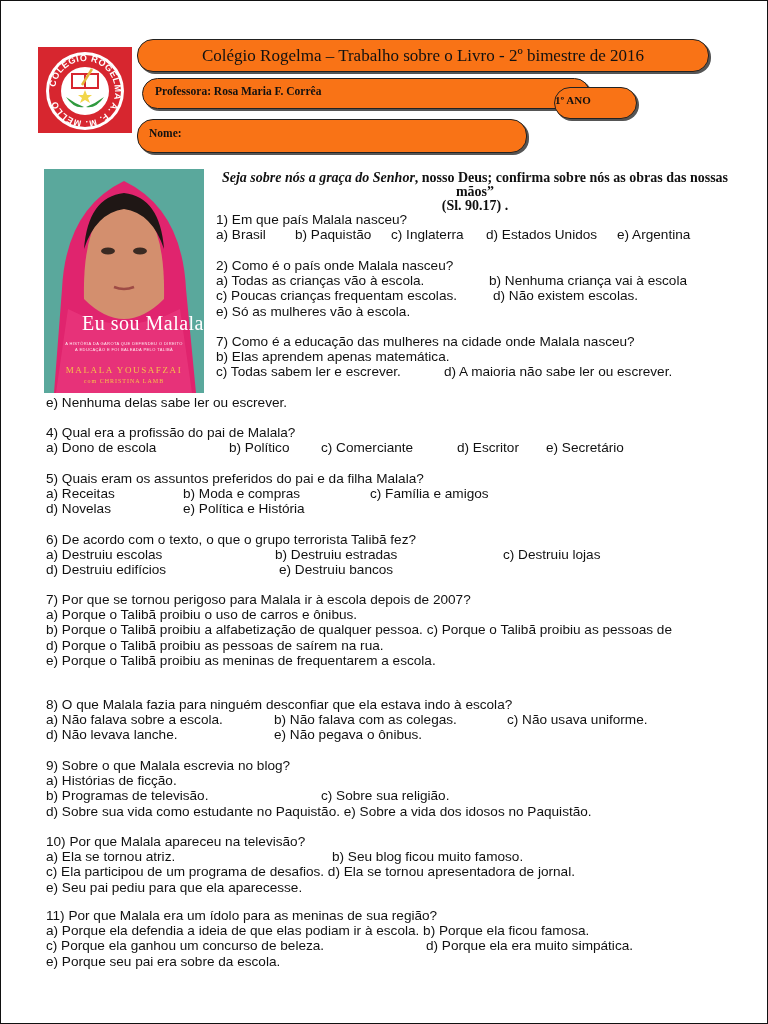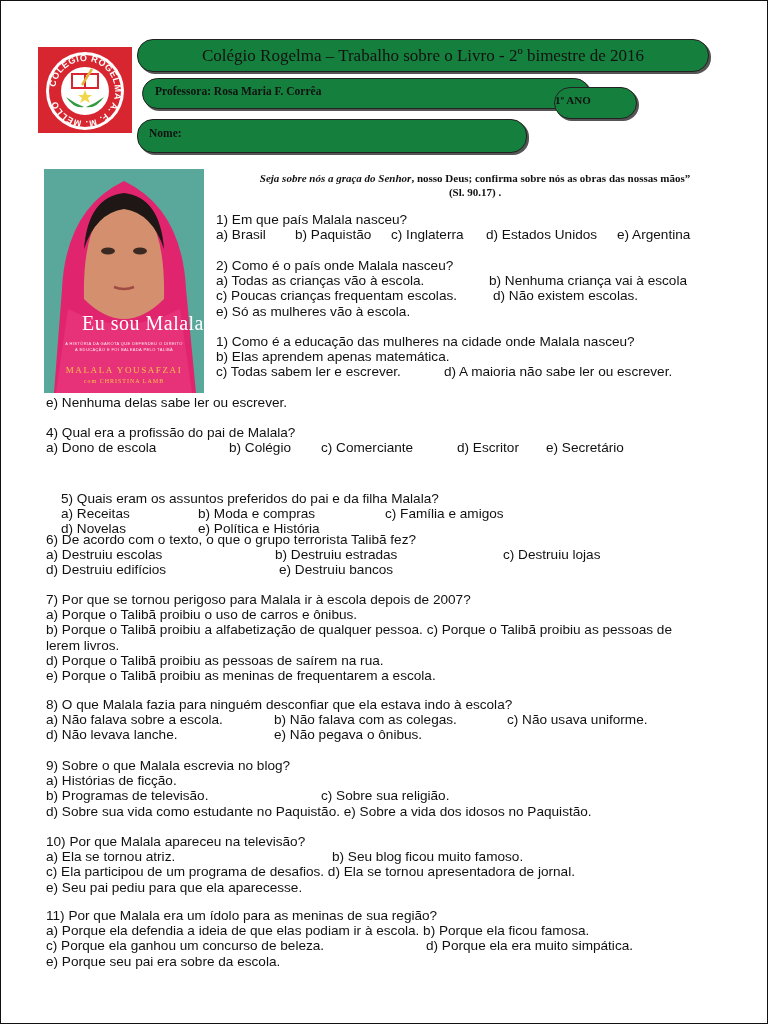--- a/index.html
+++ b/index.html
@@ -5,34 +5,34 @@
     * { box-sizing: border-box; margin: 0; padding: 0; }
     html, body { width: 768px; height: 1024px; background: #fff; overflow: hidden; }
     body { position: relative; font-family: "Liberation Sans", sans-serif; color: #111; }
     .page-frame { position: absolute; left: 0; top: 0; width: 768px; height: 1024px; border: 1.5px solid #111; }
 
     
     .logo { position: absolute; left: 38px; top: 47px; width: 94px; height: 86px; background: #d7262f; }
     .logo svg { width: 94px; height: 86px; display: block; }
 
     
-    .hbox { position: absolute; background: #15803d; border: 1.3px solid #222; border-radius: 16px;
+    .hbox { position: absolute; background: #f97316; border: 1.3px solid #222; border-radius: 16px;
             box-shadow: 2px 2px 0 #555; font-family: "Liberation Serif", serif; }
     .title-box { left: 137px; top: 39px; width: 572px; height: 33px; text-align: center;
                  font-size: 17px; line-height: 31px; }
     .prof-box { left: 142px; top: 78px; width: 448px; height: 31px; font-size: 11.5px; font-weight: bold;
                 padding-left: 12px; line-height: 24px; }
     .ano-box { left: 554px; top: 87px; width: 83px; height: 32px; font-size: 11px; font-weight: bold;
                line-height: 24px; }
     .nome-box { left: 137px; top: 119px; width: 390px; height: 34px; font-size: 11.5px; font-weight: bold;
                 padding-left: 11px; line-height: 26px; }
 
     
     .verse { position: absolute; left: 210px; top: 171px; width: 530px; text-align: center;
-             font-family: "Liberation Serif", serif; font-size: 11px; font-weight: bold; line-height: 14px; }
+             font-family: "Liberation Serif", serif; font-size: 14px; font-weight: bold; line-height: 14px; }
     .verse .it { font-style: italic; }
 
     
     .cover { position: absolute; left: 44px; top: 169px; width: 160px; height: 224px; overflow: hidden;
              background: #5aa89c; }
     .cover svg { display: block; }
     .cover-title { position: absolute; left: 0; width: 160px; top: 143px; text-align: right;
                    font-family: "Liberation Serif", serif; color: #fff; font-size: 20px; letter-spacing: 0.5px; }
     .cover-sub { position: absolute; left: 6px; width: 148px; top: 172px; text-align: center;
                  color: #ffe9ef; font-size: 4px; line-height: 6px; letter-spacing: 0.4px; }
@@ -130,21 +130,21 @@
     <span style="left:0">c) Poucas crianças frequentam escolas.</span>
     <span style="left:277px">d) Não existem escolas.</span>
   </div>
   <div class="line">
       <span style="left:0">e) Só as mulheres vão à escola.</span>
     </div>
 </div>
 
 <div class="q" style="left:216px; top:334px; width:520px;">
   <div class="line">
-      <span style="left:0">1) Como é a educação das mulheres na cidade onde Malala nasceu?</span>
+      <span style="left:0">7) Como é a educação das mulheres na cidade onde Malala nasceu?</span>
     </div>
   <div class="line">
       <span style="left:0">b) Elas aprendem apenas matemática.</span>
     </div>
   <div class="line">
     <span style="left:0">c) Todas sabem ler e escrever.</span>
     <span style="left:228px">d) A maioria não sabe ler ou escrever.</span>
   </div>
 </div>
 <div class="q" style="left:46px; top:395px;">
@@ -152,28 +152,28 @@
       <span style="left:0">e) Nenhuma delas sabe ler ou escrever.</span>
     </div>
 </div>
 
 <div class="q" style="left:46px; top:425px; width:680px;">
   <div class="line">
       <span style="left:0">4) Qual era a profissão do pai de Malala?</span>
     </div>
   <div class="line">
     <span style="left:0">a) Dono de escola</span>
-    <span style="left:183px">b) Colégio</span>
+    <span style="left:183px">b) Político</span>
     <span style="left:275px">c) Comerciante</span>
     <span style="left:411px">d) Escritor</span>
     <span style="left:500px">e) Secretário</span>
   </div>
 </div>
 
-<div class="q" style="left:46px; top:491px; width:680px;margin-left:15px;">
+<div class="q" style="left:46px; top:471px; width:680px;">
   <div class="line">
       <span style="left:0">5) Quais eram os assuntos preferidos do pai e da filha Malala?</span>
     </div>
   <div class="line">
     <span style="left:0">a) Receitas</span>
     <span style="left:137px">b) Moda e compras</span>
     <span style="left:324px">c) Família e amigos</span>
   </div>
   <div class="line">
     <span style="left:0">d) Novelas</span>
@@ -200,23 +200,20 @@
   <div class="line">
       <span style="left:0">7) Por que se tornou perigoso para Malala ir à escola depois de 2007?</span>
     </div>
   <div class="line">
       <span style="left:0">a) Porque o Talibã proibiu o uso de carros e ônibus.</span>
     </div>
   <div class="line">
       <span style="left:0">b) Porque o Talibã proibiu a alfabetização de qualquer pessoa. c) Porque o Talibã proibiu as pessoas de</span>
     </div>
   <div class="line">
-      <span style="left:0">lerem livros.</span>
-    </div>
-  <div class="line">
       <span style="left:0">d) Porque o Talibã proibiu as pessoas de saírem na rua.</span>
     </div>
   <div class="line">
       <span style="left:0">e) Porque o Talibã proibiu as meninas de frequentarem a escola.</span>
     </div>
 </div>
 
 <div class="q" style="left:46px; top:697px; width:680px;">
   <div class="line">
       <span style="left:0">8) O que Malala fazia para ninguém desconfiar que ela estava indo à escola?</span>

